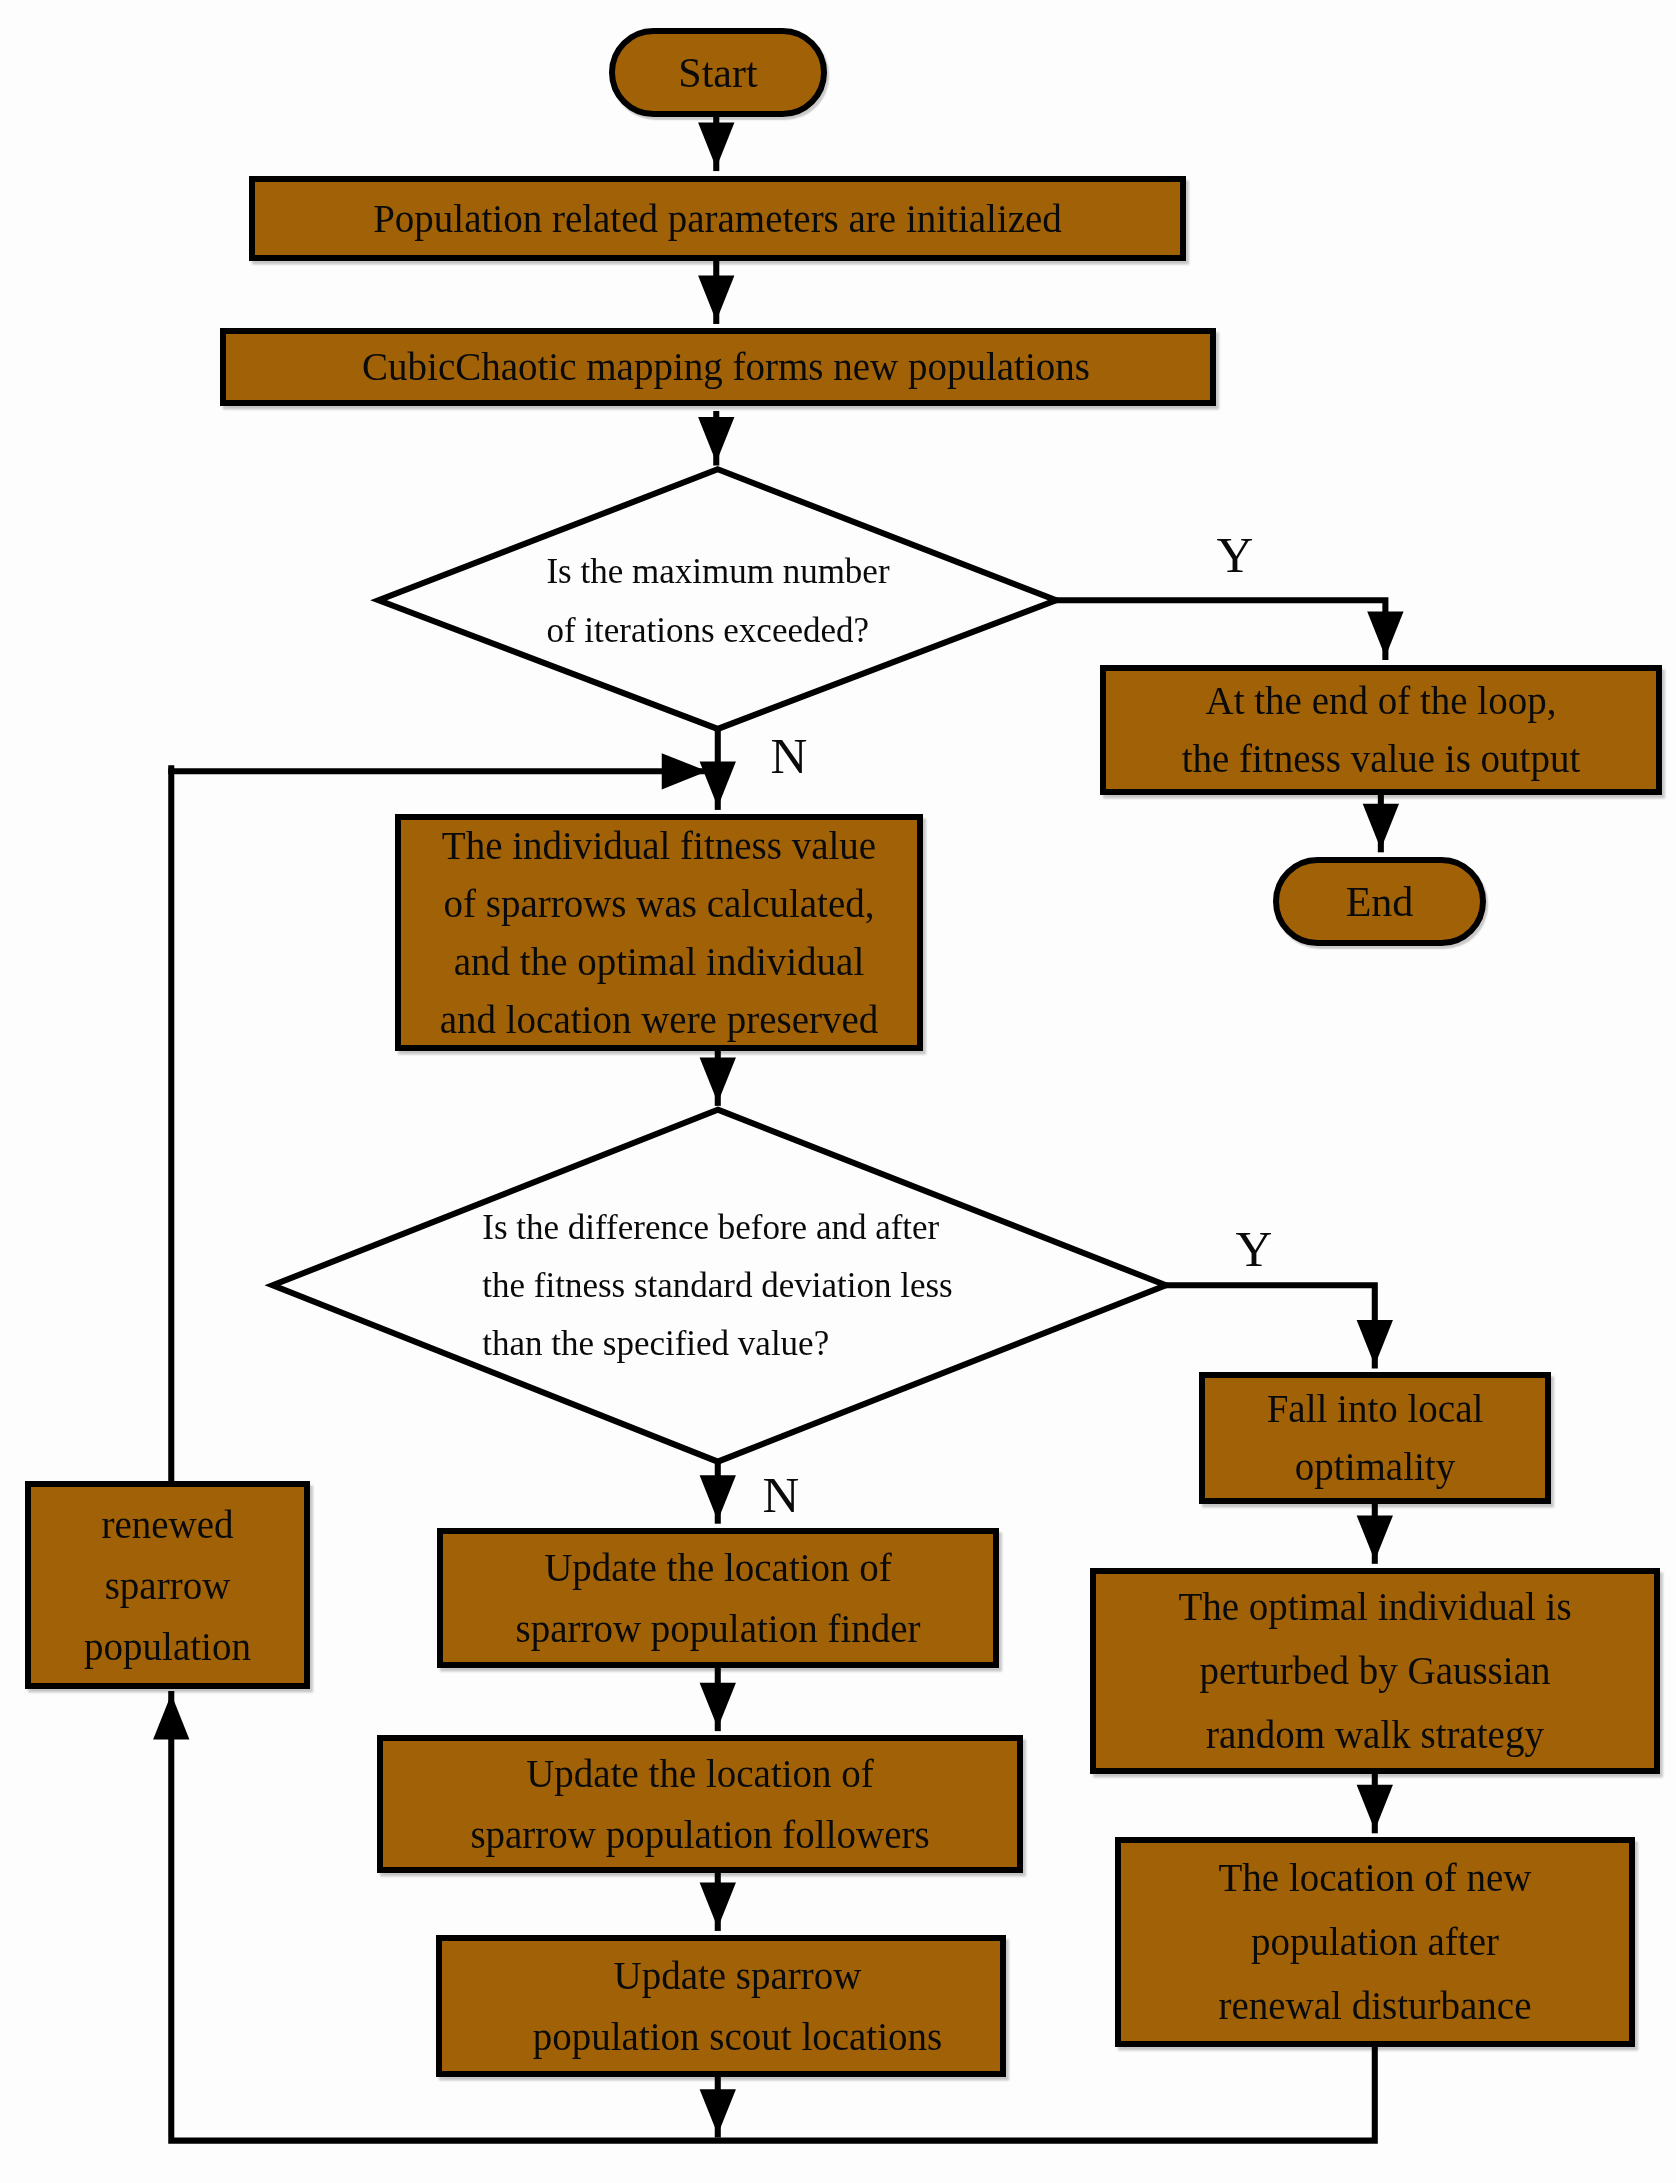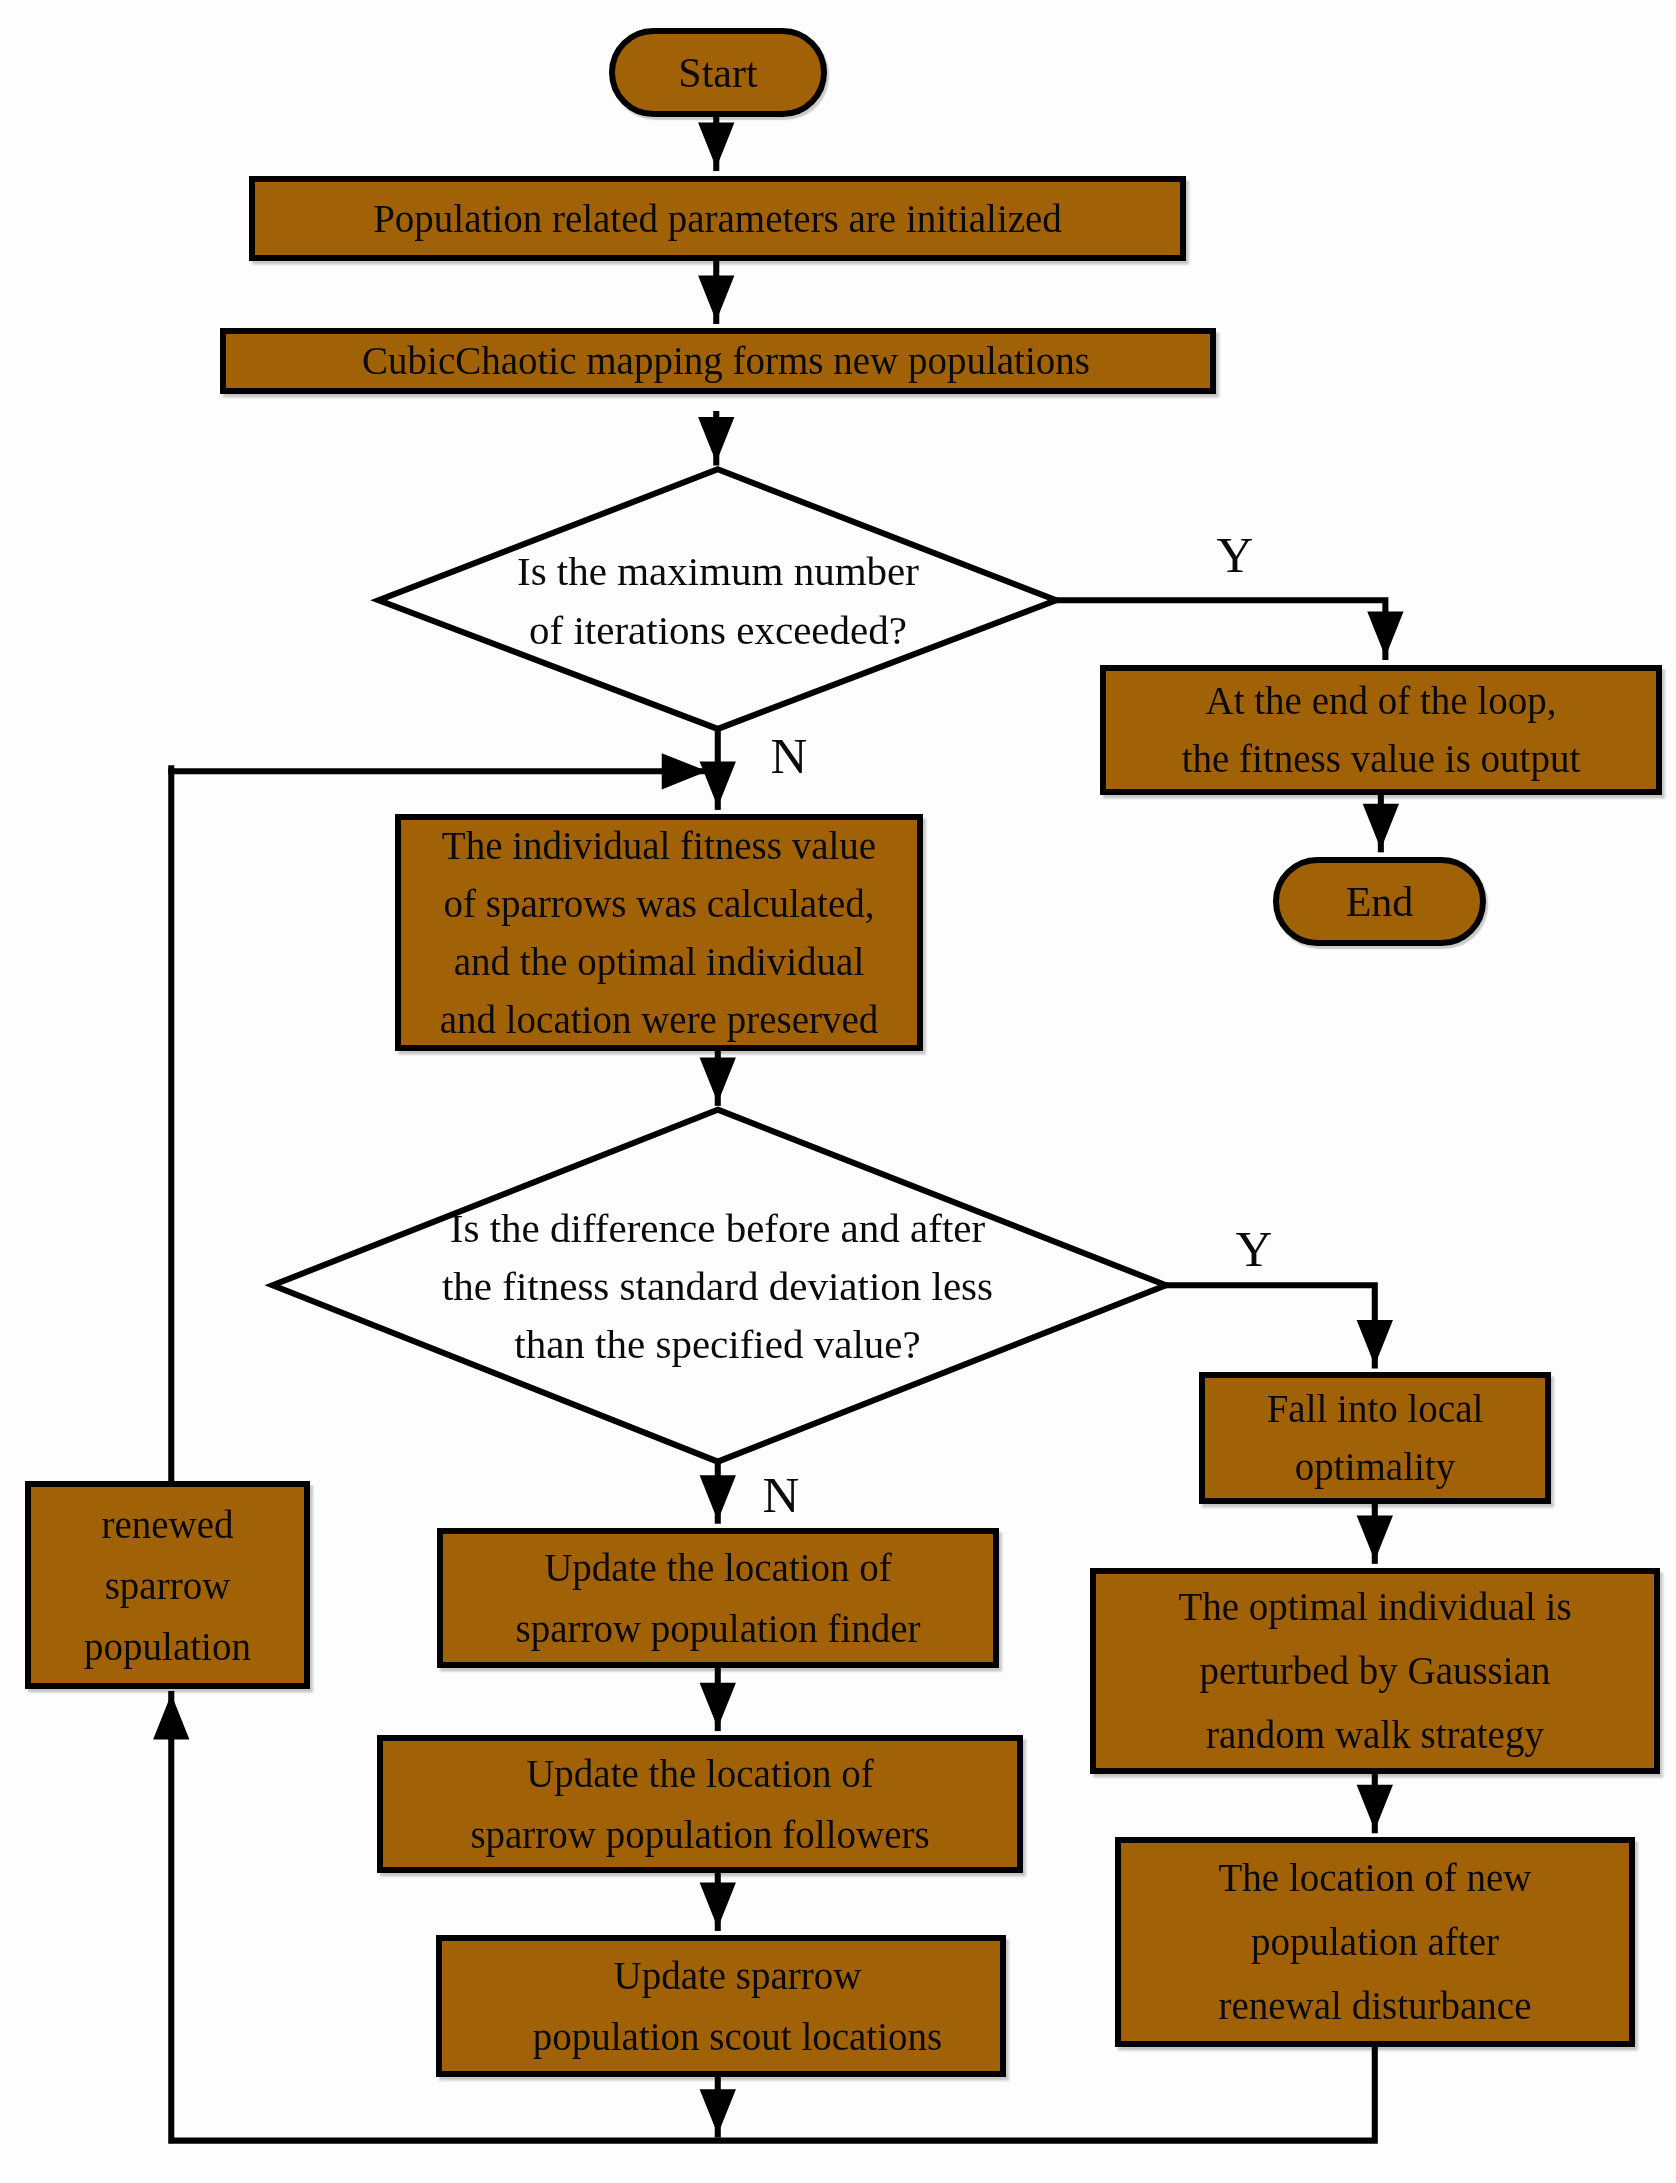--- a/index.html
+++ b/index.html
@@ -53,23 +53,23 @@
   .terminal {
     border-radius: 45px;
     font-size: 42px;
     box-shadow: 2.3px 3px 1.5px rgba(0,0,0,0.20);
   }
   .dlabel {
     position: absolute;
     display: flex;
     align-items: center;
     justify-content: center;
-    text-align: center;
+    text-align: left;
     white-space: pre-line;
-    font-size: 41px;
+    font-size: 35px;
     background: transparent;
   }
   .branch-label {
     position: absolute;
     transform: translate(-50%, -50%);
     font-size: 51px;
   }
 </style>
 </head>
 <body>
@@ -102,21 +102,21 @@
     <path class="edge" d="M226,1958 L226,1015"></path>
 
     <polygon class="dshape" points="948,620 1395,793 948,963 500,793"></polygon>
     <polygon class="dshape" points="948,1466 1540,1698 948,1931 360,1698"></polygon>
   </svg>
 
   <div class="node terminal" style="left:609px; top:28px; width:218px; height:89px;">Start</div>
 
   <div class="node" style="left:249px; top:176px; width:937px; height:85px;">Population related parameters are initialized</div>
 
-  <div class="node" style="left:220px; top:328px; width:996px; height:66px;padding-left:16px;">CubicChaotic mapping forms new populations</div>
+  <div class="node" style="left:220px; top:328px; width:996px; height:78px;padding-left:16px;">CubicChaotic mapping forms new populations</div>
 
   <div class="dlabel" style="left:415px; top:521px; width:606px; height:159px; line-height:59px;">Is the maximum number
 of iterations exceeded?</div>
 
   <div class="node" style="left:1100px; top:665px; width:562px; height:130px;">At the end of the loop,
 the fitness value is output</div>
 
   <div class="node terminal" style="left:1273px; top:857px; width:213px; height:89px;">End</div>
 
   <div class="node" style="left:395px; top:814px; width:528px; height:237px;">The individual fitness value

